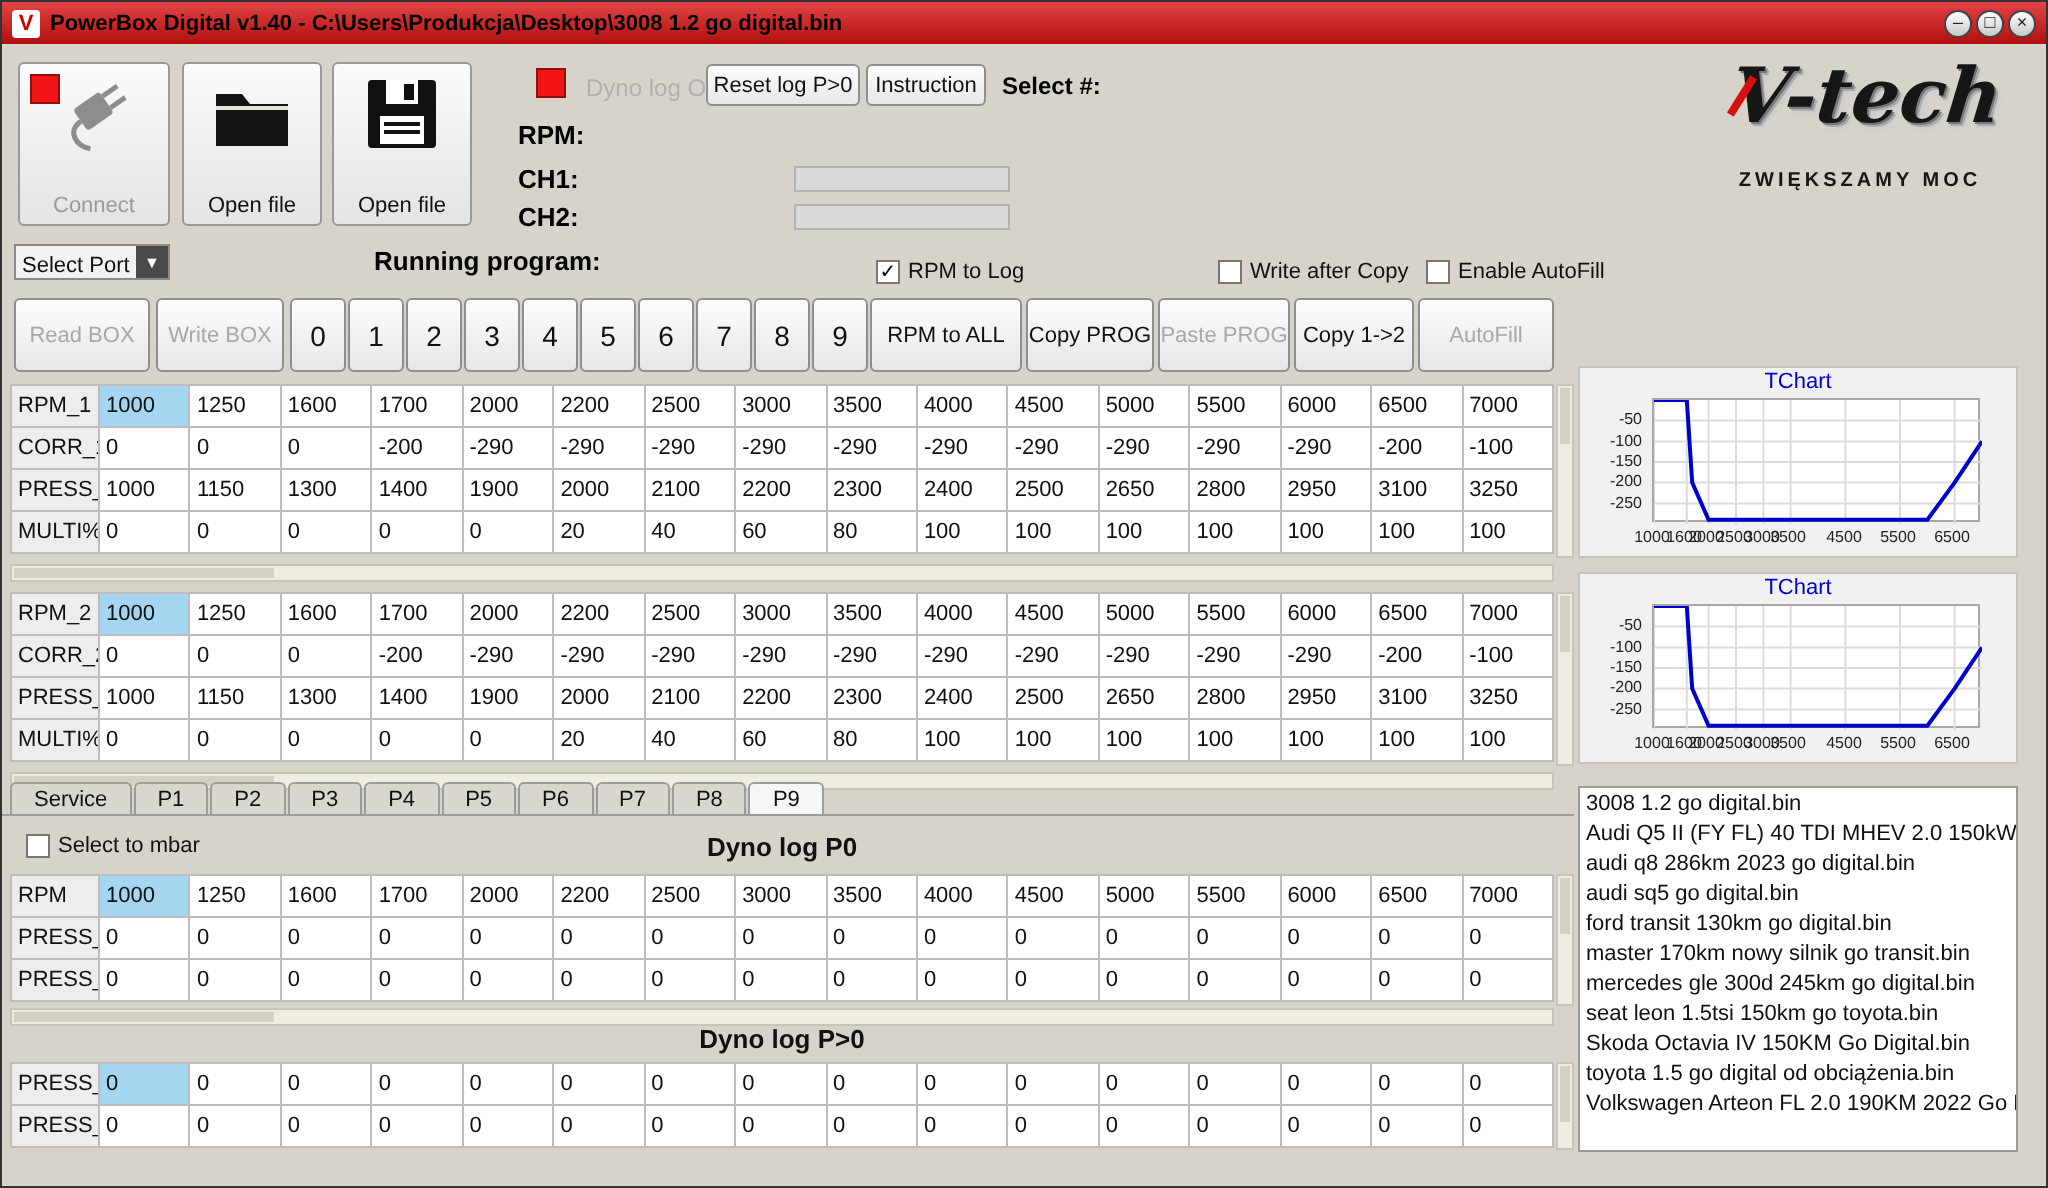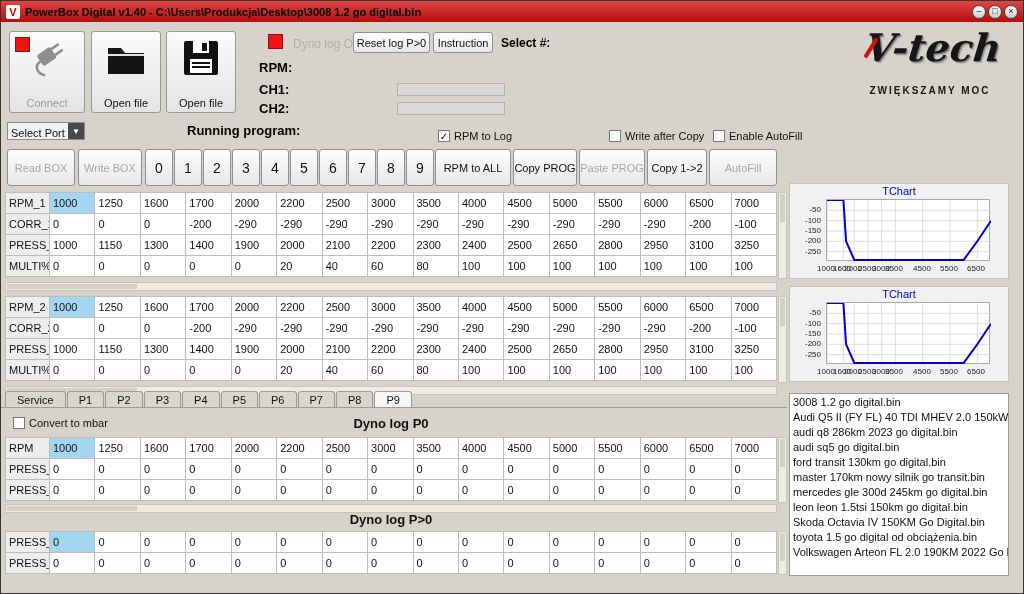--- a/index.html
+++ b/index.html
@@ -379,21 +379,21 @@
       <div class="tab">P5</div>
       <div class="tab">P6</div>
       <div class="tab">P7</div>
       <div class="tab">P8</div>
       <div class="tab active">P9</div>
     </div>
   <div class="tabline"></div>
 
   <div class="checkbox" style="left:12px;top:416px;">
     <span class="box"></span>
-    <span>Convert to mbar</span>
+    <span>Select to mbar</span>
   </div>
   <div class="section-title" style="top:415px;">Dyno log  P0</div>
 
   <table class="grid" style="left:4px;top:436px;">
     <tbody>
         <tr>
           <th>RPM</th>
           <td class="hl">1000</td>
           <td>1250</td>
           <td>1600</td>
@@ -584,19 +584,19 @@
   </div>
 
   <div class="filelist">
       <div class="file-item">3008 1.2 go digital.bin</div>
       <div class="file-item">Audi Q5 II (FY FL) 40 TDI MHEV 2.0 150kW 204KM (</div>
       <div class="file-item">audi q8 286km 2023 go digital.bin</div>
       <div class="file-item">audi sq5 go digital.bin</div>
       <div class="file-item">ford transit 130km go digital.bin</div>
       <div class="file-item">master 170km nowy silnik go transit.bin</div>
       <div class="file-item">mercedes gle 300d 245km go digital.bin</div>
-      <div class="file-item">leon leon 1.5tsi 150km go digital.bin</div>
+      <div class="file-item">seat leon 1.5tsi 150km go toyota.bin</div>
       <div class="file-item">Skoda Octavia IV 150KM Go Digital.bin</div>
       <div class="file-item">toyota 1.5 go digital od obciążenia.bin</div>
       <div class="file-item">Volkswagen Arteon FL 2.0 190KM 2022 Go Digital Au</div>
     </div>
 
 </div>
 
 </body></html>

